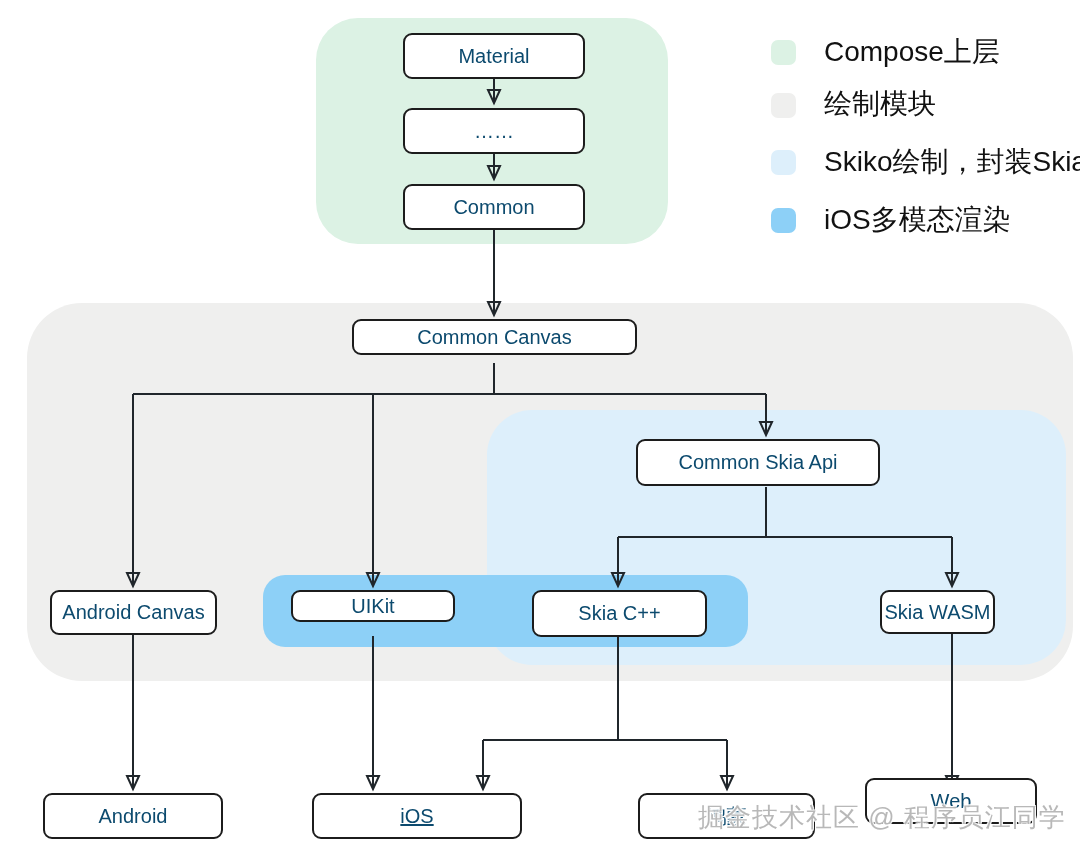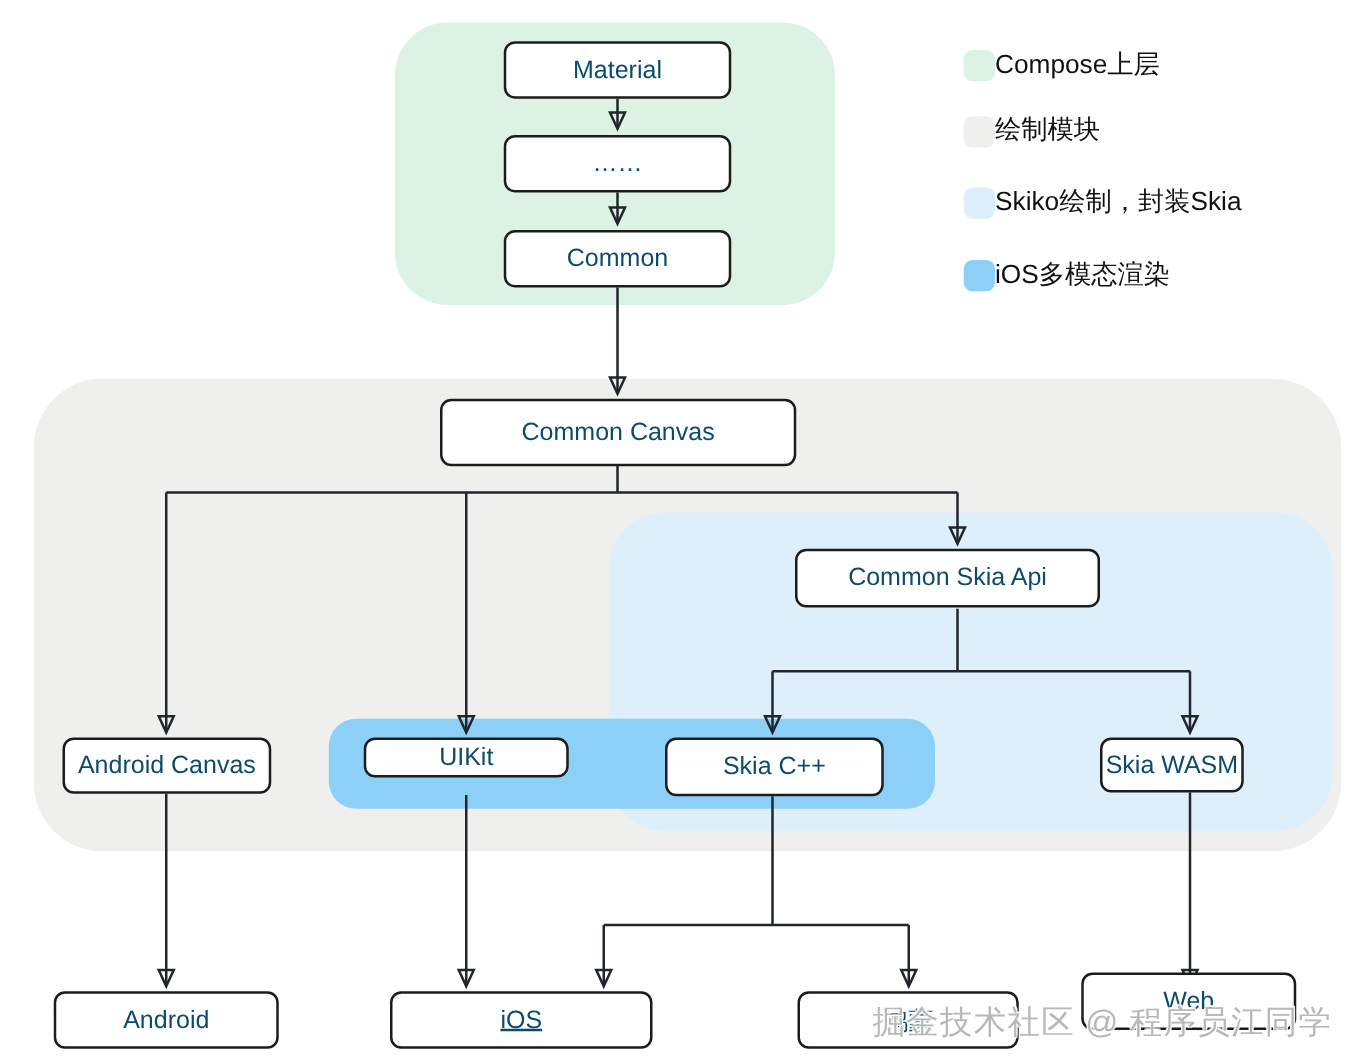--- a/index.html
+++ b/index.html
@@ -17,36 +17,36 @@
   svg.edges{position:absolute;left:0;top:0;pointer-events:none;}
   svg.edges path{stroke:#20262b;stroke-width:2;fill:none;}
 
   
   .node{position:absolute;background:#ffffff;border:2px solid #1c1c1c;border-radius:9px;
         display:flex;align-items:center;justify-content:center;
         font-size:20px;color:#0c4a6e;box-sizing:border-box;white-space:nowrap;}
   .n-material{left:403px;top:33px;width:182px;height:46px;}
   .n-ellipsis{left:403px;top:108px;width:182px;height:46px;}
   .n-runtime{left:403px;top:184px;width:182px;height:46px;}
-  .n-common-canvas{left:352px;top:319px;width:285px;height:54px;}
+  .n-common-canvas{left:352px;top:319px;width:285px;height:36px;}
   .n-common-skia-api{left:636px;top:439px;width:244px;height:47px;}
   .n-android-canvas{left:50px;top:590px;width:167px;height:45px;}
   .n-uikit{left:291px;top:590px;width:164px;height:32px;}
   .n-skia-cpp{left:532px;top:590px;width:175px;height:47px;}
   .n-skia-wasm{left:880px;top:590px;width:115px;height:44px;}
   .n-android{left:43px;top:793px;width:180px;height:46px;}
   .n-ios{left:312px;top:793px;width:210px;height:46px;text-decoration:underline;}
   .n-harmony{left:638px;top:793px;width:177px;height:46px;}
   .n-web{left:865px;top:778px;width:172px;height:46px;}
 
   
   .legend{position:absolute;left:771px;top:38px;width:300px;}
   .legend-row{position:absolute;left:0;display:flex;align-items:center;}
   .legend-row .swatch{width:25px;height:25px;border-radius:7px;flex:0 0 25px;}
-  .legend-row .ltext{margin-left:0;font-size:21px;color:#111;line-height:28px;white-space:nowrap;}
+  .legend-row .ltext{margin-left:28px;font-size:28px;color:#111;line-height:28px;white-space:nowrap;}
   .lr-0{top:0px;} .lr-1{top:52px;align-items:flex-end;} .lr-2{top:110px;} .lr-3{top:168px;}
 
   
   .watermark{position:absolute;left:698px;top:800px;z-index:10;
              font-size:26px;letter-spacing:1px;color:rgba(178,178,178,0.92);
              text-shadow:1px 1px 0 rgba(255,255,255,0.85),-1px -1px 0 rgba(255,255,255,0.85),
                          1px -1px 0 rgba(255,255,255,0.85),-1px 1px 0 rgba(255,255,255,0.85);
              white-space:nowrap;}
 </style>
 </head>

